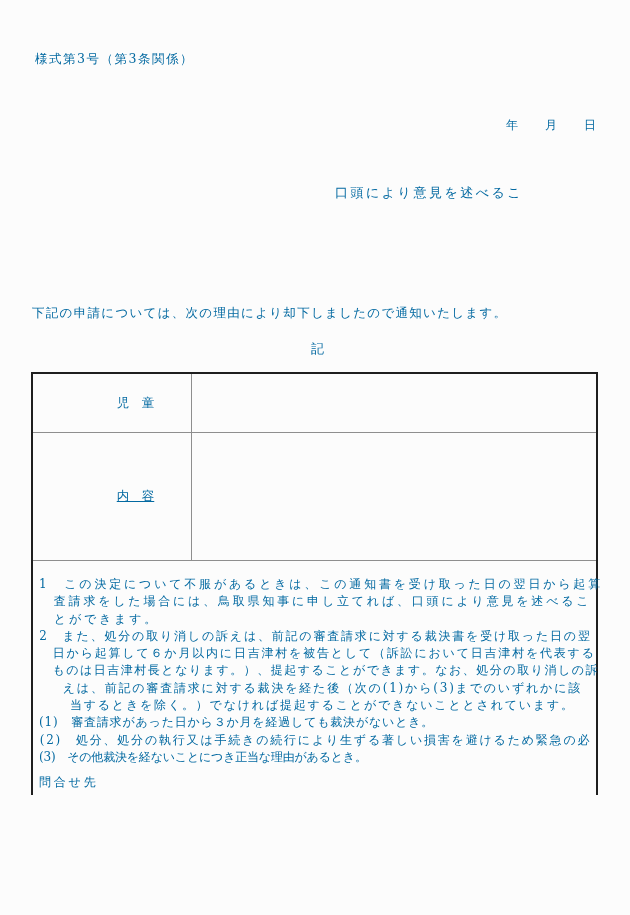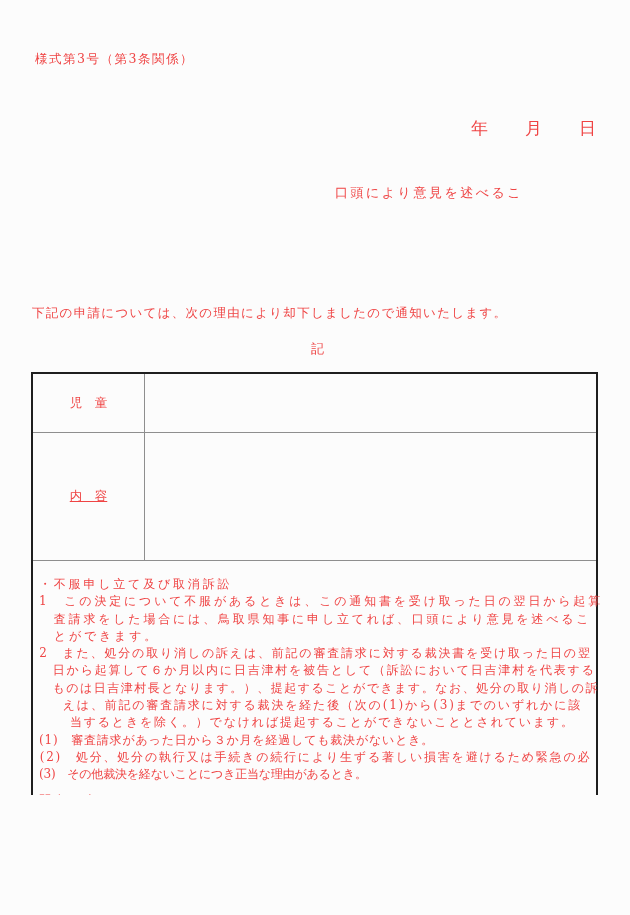--- a/index.html
+++ b/index.html
@@ -3,27 +3,27 @@
 <meta charset="utf-8">
 <style>
   * { margin: 0; padding: 0; box-sizing: border-box; }
   html, body { background: #fcfcfc; }
   .page {
     position: relative;
     width: 630px;
     height: 795px;
     background: #fcfcfc;
     font-family: "DejaVu Serif", "Liberation Serif", serif;
-    color: #ef4444;
+    color: #0369a1;
     overflow: hidden;
   }
   .abs { position: absolute; white-space: pre; }
 
   .form-number   { left: 35px;  top: 51px;  font-size: 12.5px; letter-spacing: 1.5px; }
-  .date-line     { right: 33px; top: 117px; font-size: 17px;   letter-spacing: 1px; }
+  .date-line     { right: 33px; top: 117px; font-size: 12px;   letter-spacing: 1px; }
   .addressee     { left: 335px; top: 184px; font-size: 13px;   letter-spacing: 2.5px; }
   .doc-title     { left: 0;     top: 261px; width: 622px; text-align: center;
                    font-size: 17px; letter-spacing: 3px; }
   .intro-line    { left: 32px;  top: 305px; font-size: 12.5px; letter-spacing: 1.3px; }
   .record-marker { left: 311px; top: 340px; font-size: 13px; }
 
   .app-table {
     position: absolute;
     left: 31px; top: 372px;
     width: 567px; height: 493px;
@@ -31,20 +31,21 @@
   }
   .trow { display: flex; border-bottom: 1px solid #8e8e8e; }
   .trow-child   { height: 59px; }
   .trow-content { height: 128px; text-decoration: underline; }
   .tlabel {
     width: 112px;
     border-right: 1px solid #8e8e8e;
     display: flex; align-items: center; justify-content: center;
     font-size: 12.5px;
     white-space: pre;
+    margin-left: 47px;
   }
   .tvalue { flex: 1; }
 
   .notice-cell {
     height: 302px;
     padding: 15px 4px 0 6px;
     font-size: 12px;
     line-height: 17.3px;
   }
   .nline { white-space: pre; }
@@ -77,21 +78,20 @@
       <div class="tlabel">児　童</div>
       <div class="tvalue"></div>
     </div>
 
     <div class="trow trow-content">
       <div class="tlabel">内　容</div>
       <div class="tvalue"></div>
     </div>
 
     <div class="notice-cell">
-      <div class="nline ls-a">・不服申し立て及び取消訴訟</div>
       <div class="nline ls-a">1　この決定について不服があるときは、この通知書を受け取った日の翌日から起算</div>
       <div class="nline ls-a">　査請求をした場合には、鳥取県知事に申し立てれば、口頭により意見を述べるこ</div>
       <div class="nline ls-a">　とができます。</div>
       <div class="nline ls-b">2　また、処分の取り消しの訴えは、前記の審査請求に対する裁決書を受け取った日の翌</div>
       <div class="nline ls-b">　日から起算して６か月以内に日吉津村を被告として（訴訟において日吉津村を代表する</div>
       <div class="nline ls-c">　ものは日吉津村長となります。）、提起することができます。なお、処分の取り消しの訴</div>
       <div class="nline ls-b">　えは、前記の審査請求に対する裁決を経た後（次の(1)から(3)までのいずれかに該</div>
       <div class="nline ls-b">　当するときを除く。）でなければ提起することができないこととされています。</div>
       <div class="nline ls-d">(1)　審査請求があった日から３か月を経過しても裁決がないとき。</div>
       <div class="nline ls-b">(2)　処分、処分の執行又は手続きの続行により生ずる著しい損害を避けるため緊急の必</div>

